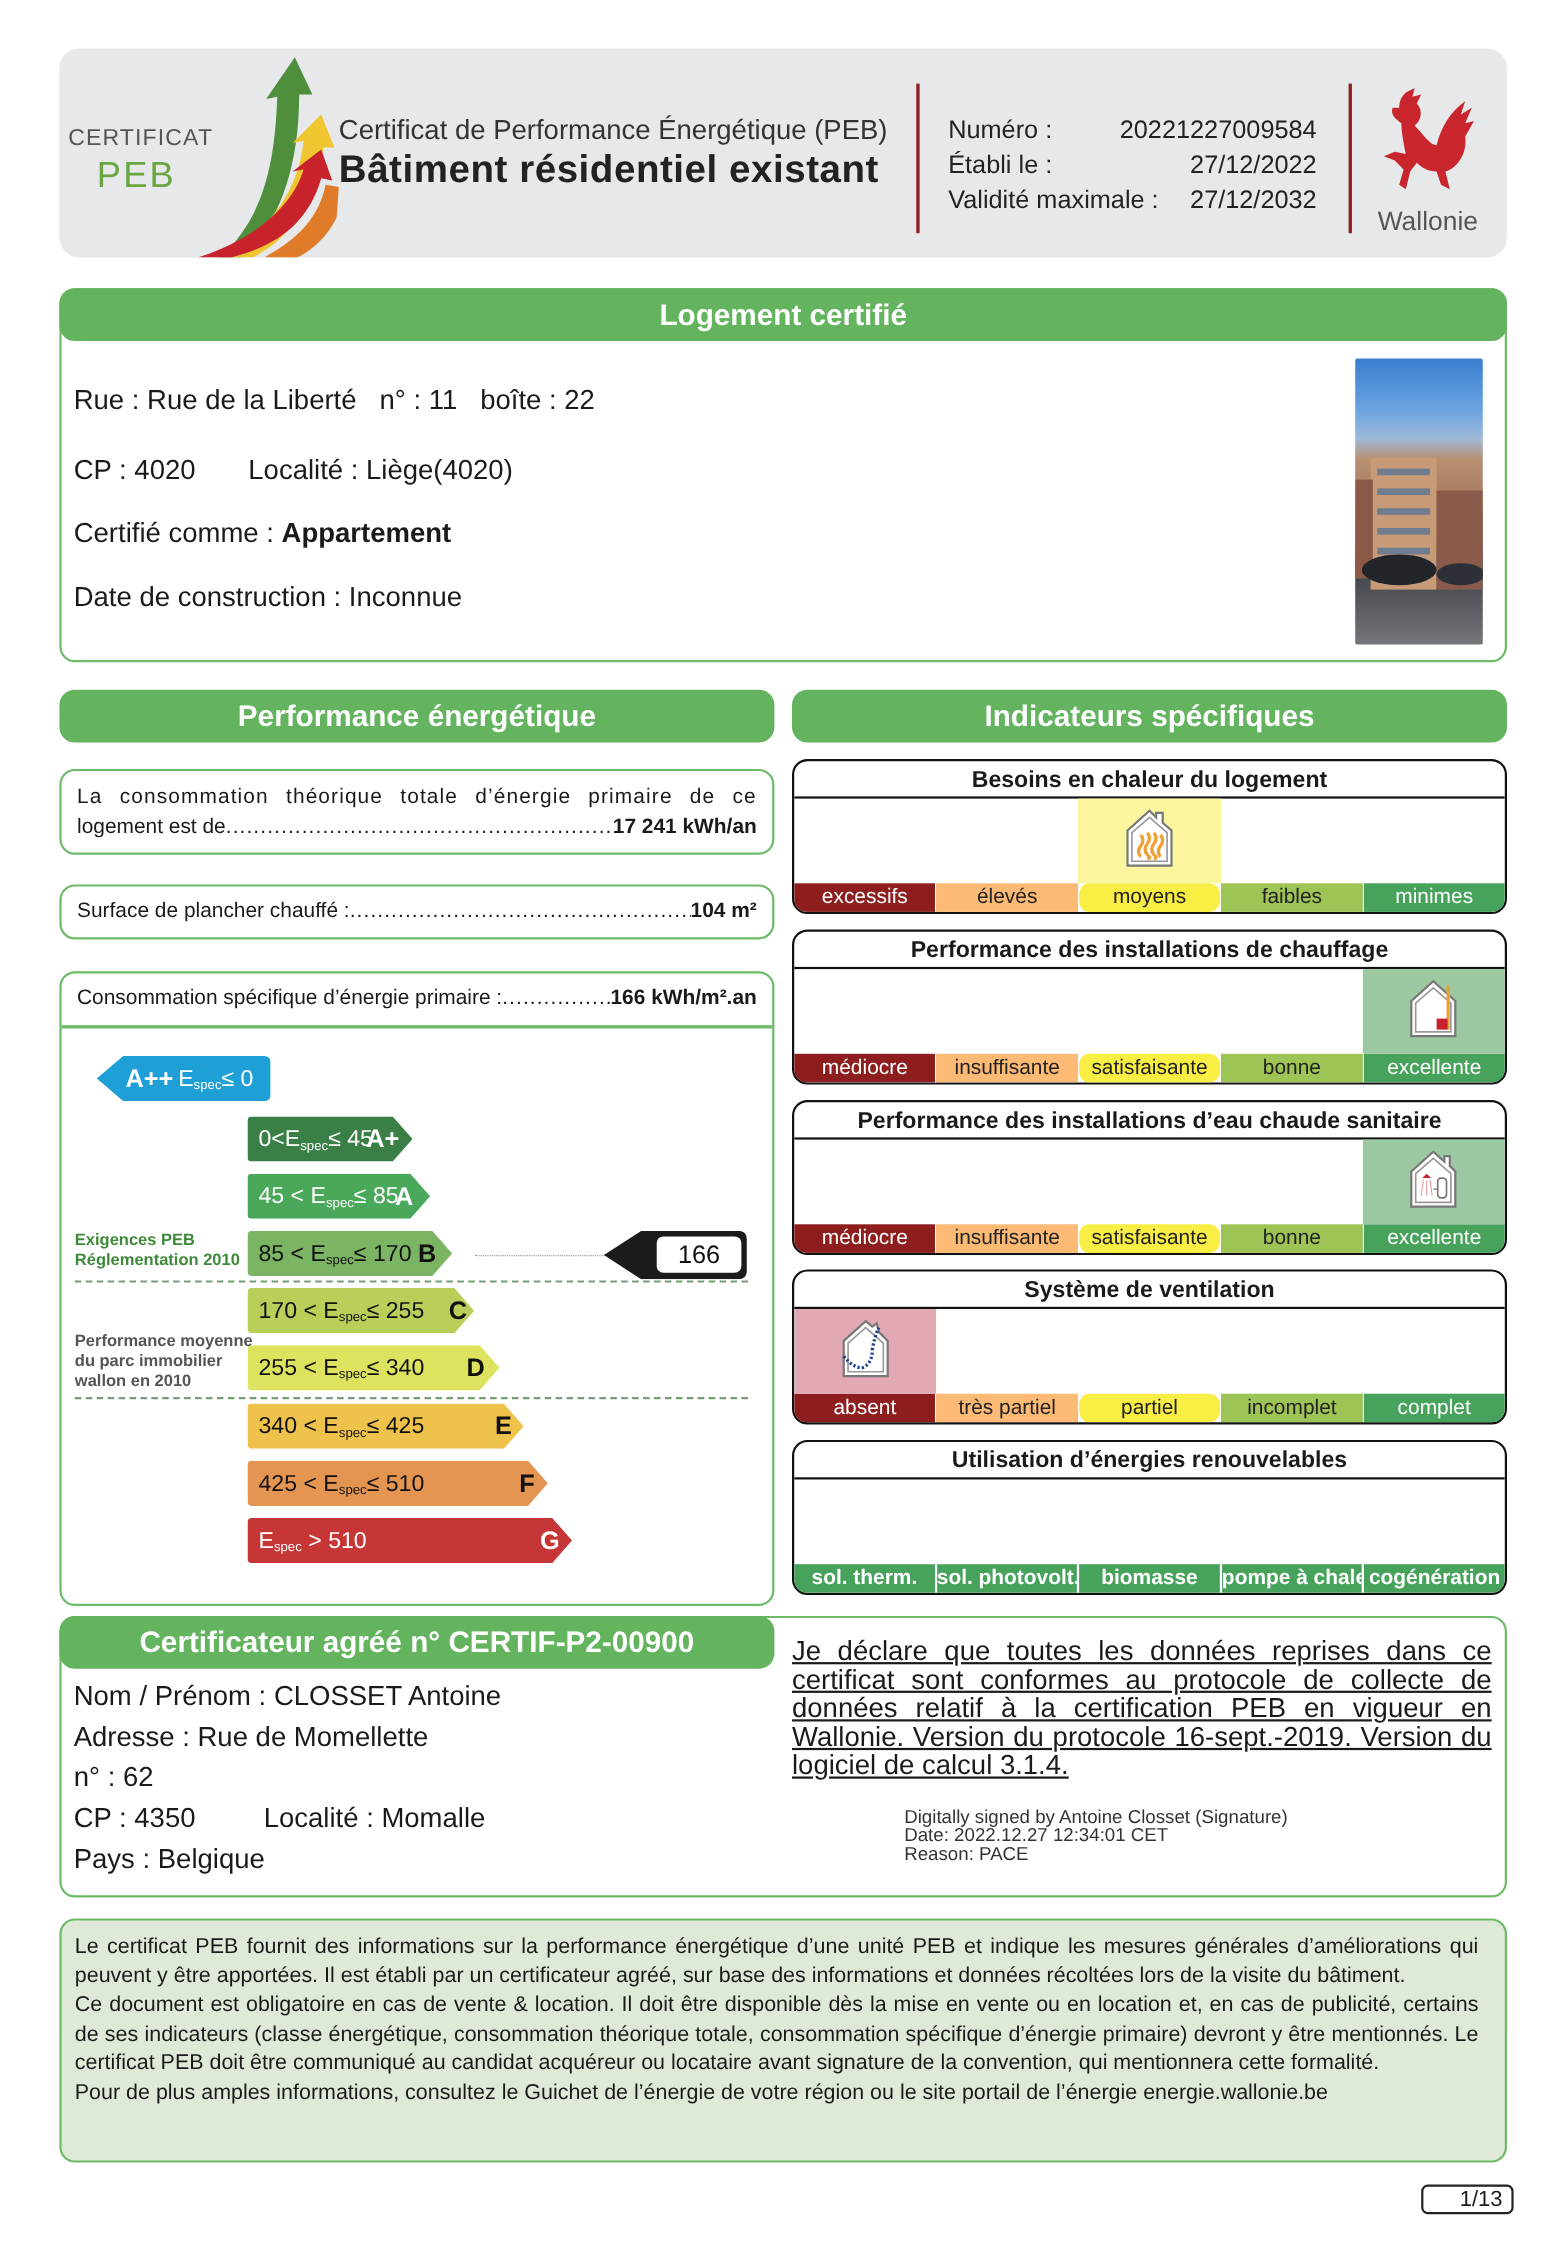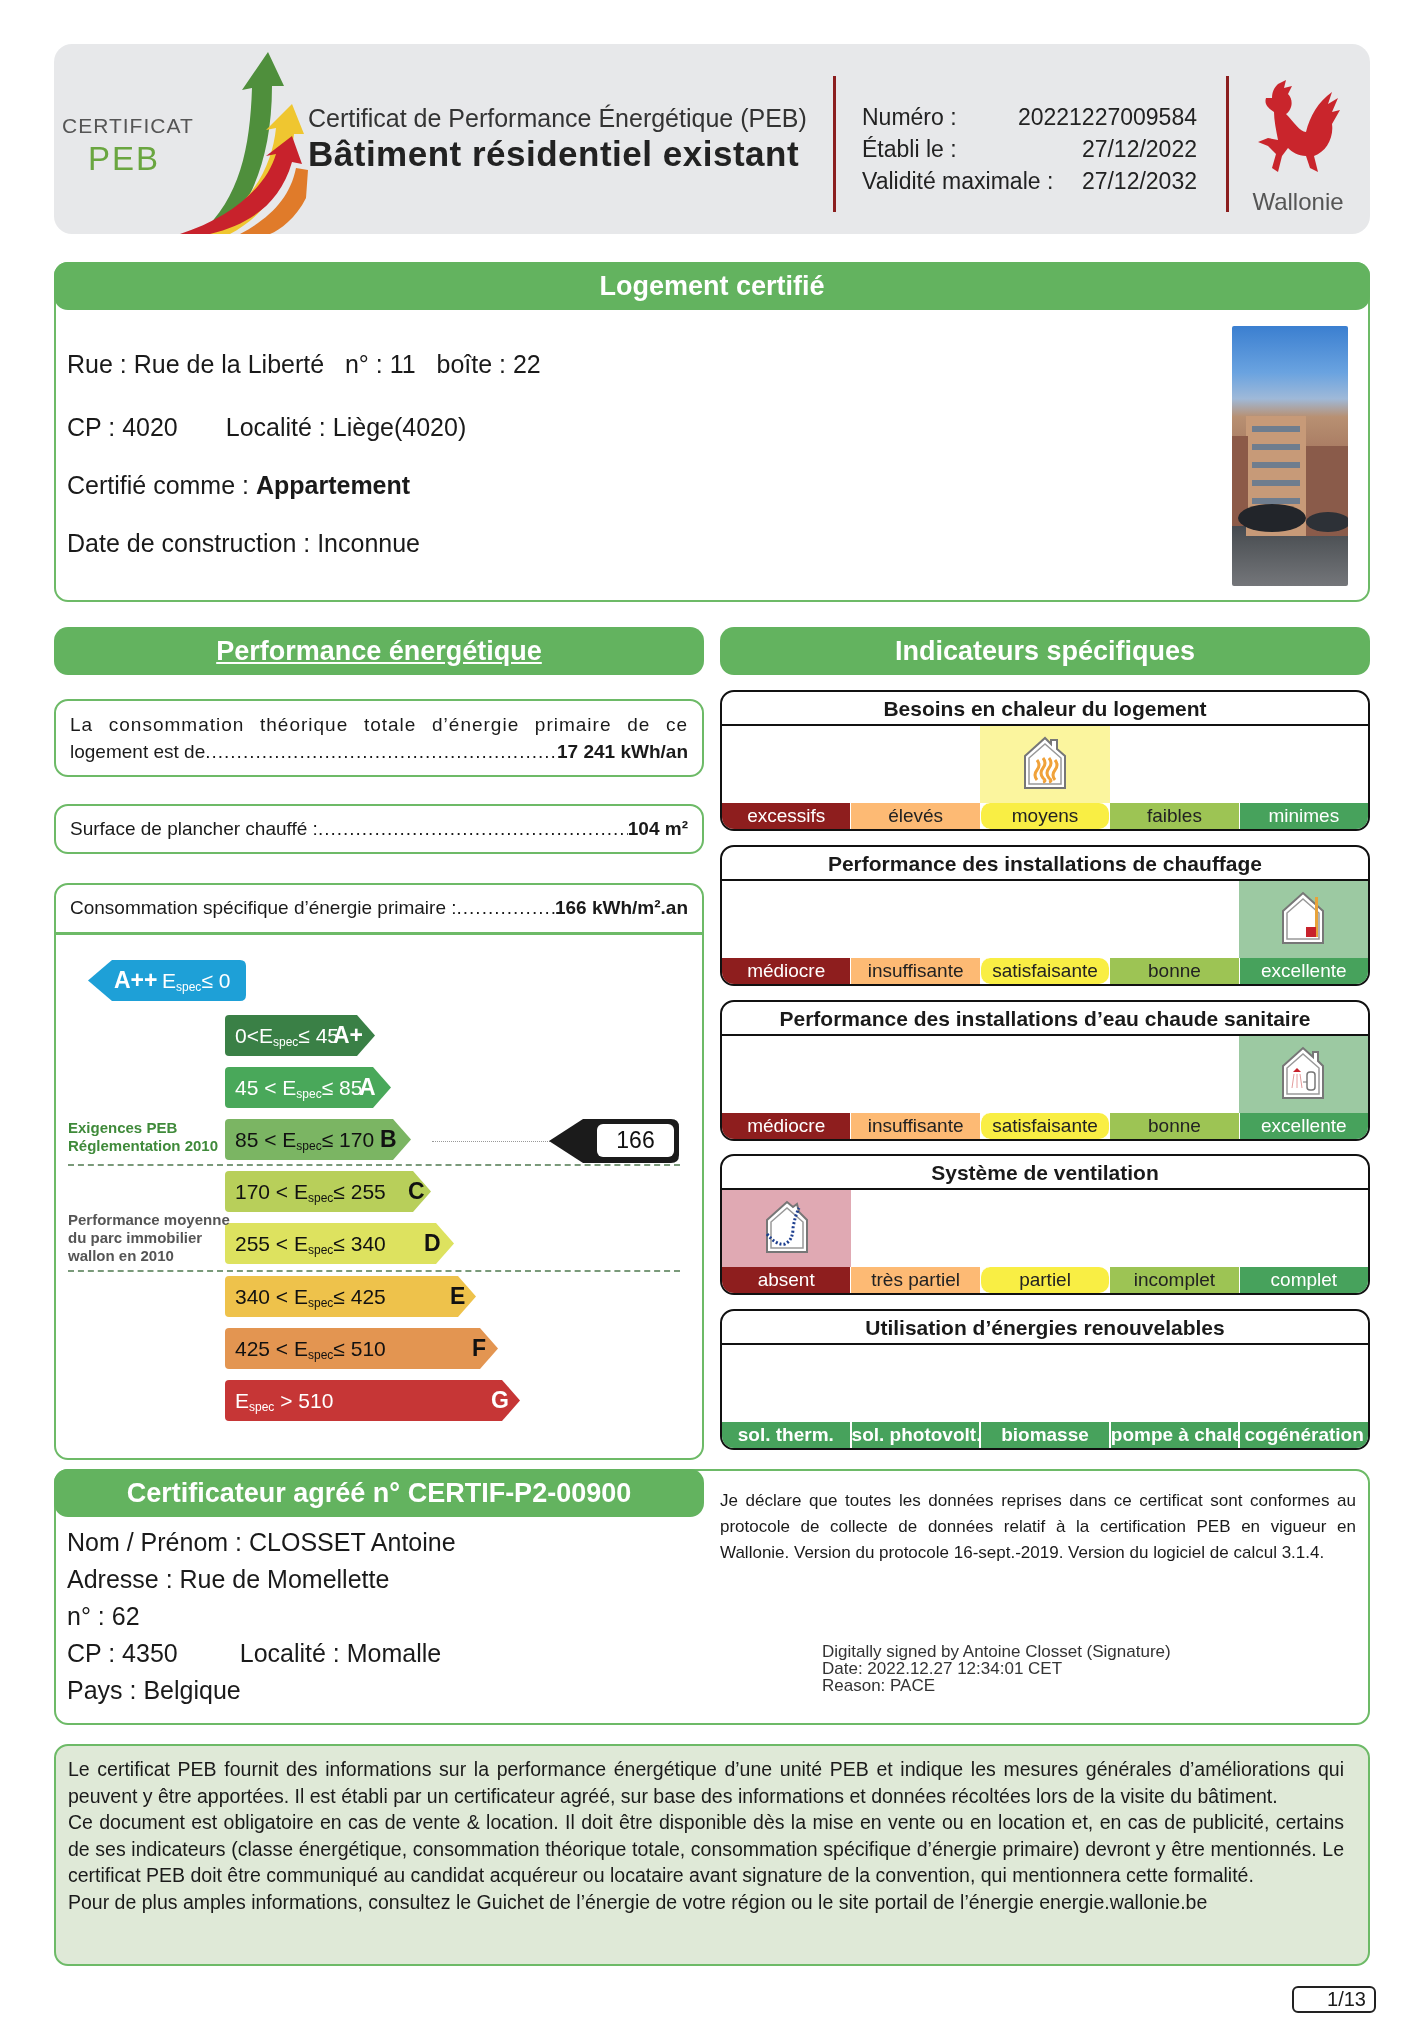--- a/index.html
+++ b/index.html
@@ -28,21 +28,21 @@
   .green-box { border: 2.5px solid #6dba67; border-radius: 14px; background: #fff; }
 
   
   #logement-box { left: 54px; top: 262px; width: 1316px; height: 340px; }
   #logement-head { left: 54px; top: 262px; width: 1316px; height: 48px; line-height: 48px; }
   .lg-line { left: 67px; font-size: 25px; color: #1a1a1a; }
   #photo { left: 1232px; top: 326px; width: 116px; height: 260px; border-radius: 2px; overflow: hidden;
     background: linear-gradient(180deg, #3b7fd0 0%, #6aa3e0 18%, #9fb9d8 28%, #b89072 35%, #a0705a 55%, #7b5a4a 65%, #3a3f48 72%, #505458 82%, #74767a 100%); }
 
   
-  #perf-head { left: 54px; top: 627px; width: 650px; height: 48px; line-height: 48px; text-decoration: underline; }
+  #perf-head { left: 54px; top: 627px; width: 650px; height: 48px; line-height: 48px; }
   .perf-box { left: 54px; width: 650px; border: 2.5px solid #6dba67; border-radius: 14px; background: #fff; font-size: 19px; }
   #perf-cons { top: 699px; height: 78px; padding: 10px 14px; line-height: 27px; }
   #perf-cons .l1 { text-align: justify; text-align-last: justify; letter-spacing: 1px; }
   #perf-surf { top: 804px; height: 50px; padding: 0 14px; line-height: 46px; }
   #perf-spec { top: 883px; height: 577px; }
   .dots-row { display: flex; white-space: nowrap; }
   .dots-row .dots { flex: 1; overflow: hidden; }
   .dots-row .dots::before { content: "..................................................................................................................................................................."; letter-spacing: 1px; }
   .dots-row b { font-weight: bold; }
   #spec-row { position: absolute; left: 14px; right: 14px; top: 0; height: 50px; line-height: 46px; }
@@ -77,21 +77,21 @@
   .c-orange { background: #fdba74; color: #222; }
   .c-yellow { background: #f9ee44; color: #222; border-radius: 10px; }
   .c-lgreen { background: #9dc454; color: #222; }
   .c-green { background: #47a25c; color: #fff; }
   .ren span { background: #47a25c; color: #fff; border-left: 2px solid #fff; font-weight: bold; }
 
   
   #cert-box { left: 54px; top: 1469px; width: 1316px; height: 256px; }
   #cert-head { left: 54px; top: 1469px; width: 650px; height: 48px; line-height: 48px; font-size: 27px; }
   .cert-line { left: 67px; font-size: 25px; color: #1a1a1a; }
-  #declare { left: 720px; top: 1488px; width: 636px; font-size: 17px; line-height: 26px; text-align: justify; }
+  #declare { left: 720px; top: 1488px; width: 636px; font-size: 25px; line-height: 26px; text-align: justify; text-decoration: underline; }
   #sig { left: 822px; top: 1643px; font-size: 17px; line-height: 17px; color: #333; font-family: "Liberation Sans", sans-serif; }
 
   
   #info-box { left: 54px; top: 1744px; width: 1316px; height: 222px; background: #dfe9d7; border: 2.5px solid #6dba67; border-radius: 14px; padding: 10px 24px 0 12px; font-size: 19.5px; line-height: 26.5px; }
   #info-box p { text-align: justify; }
   #page-num { left: 1292px; top: 1986px; width: 84px; height: 27px; border: 2px solid #222; border-radius: 6px; font-size: 20px; text-align: right; padding-right: 8px; line-height: 23px; }
 </style>
 </head>
 <body>
 

